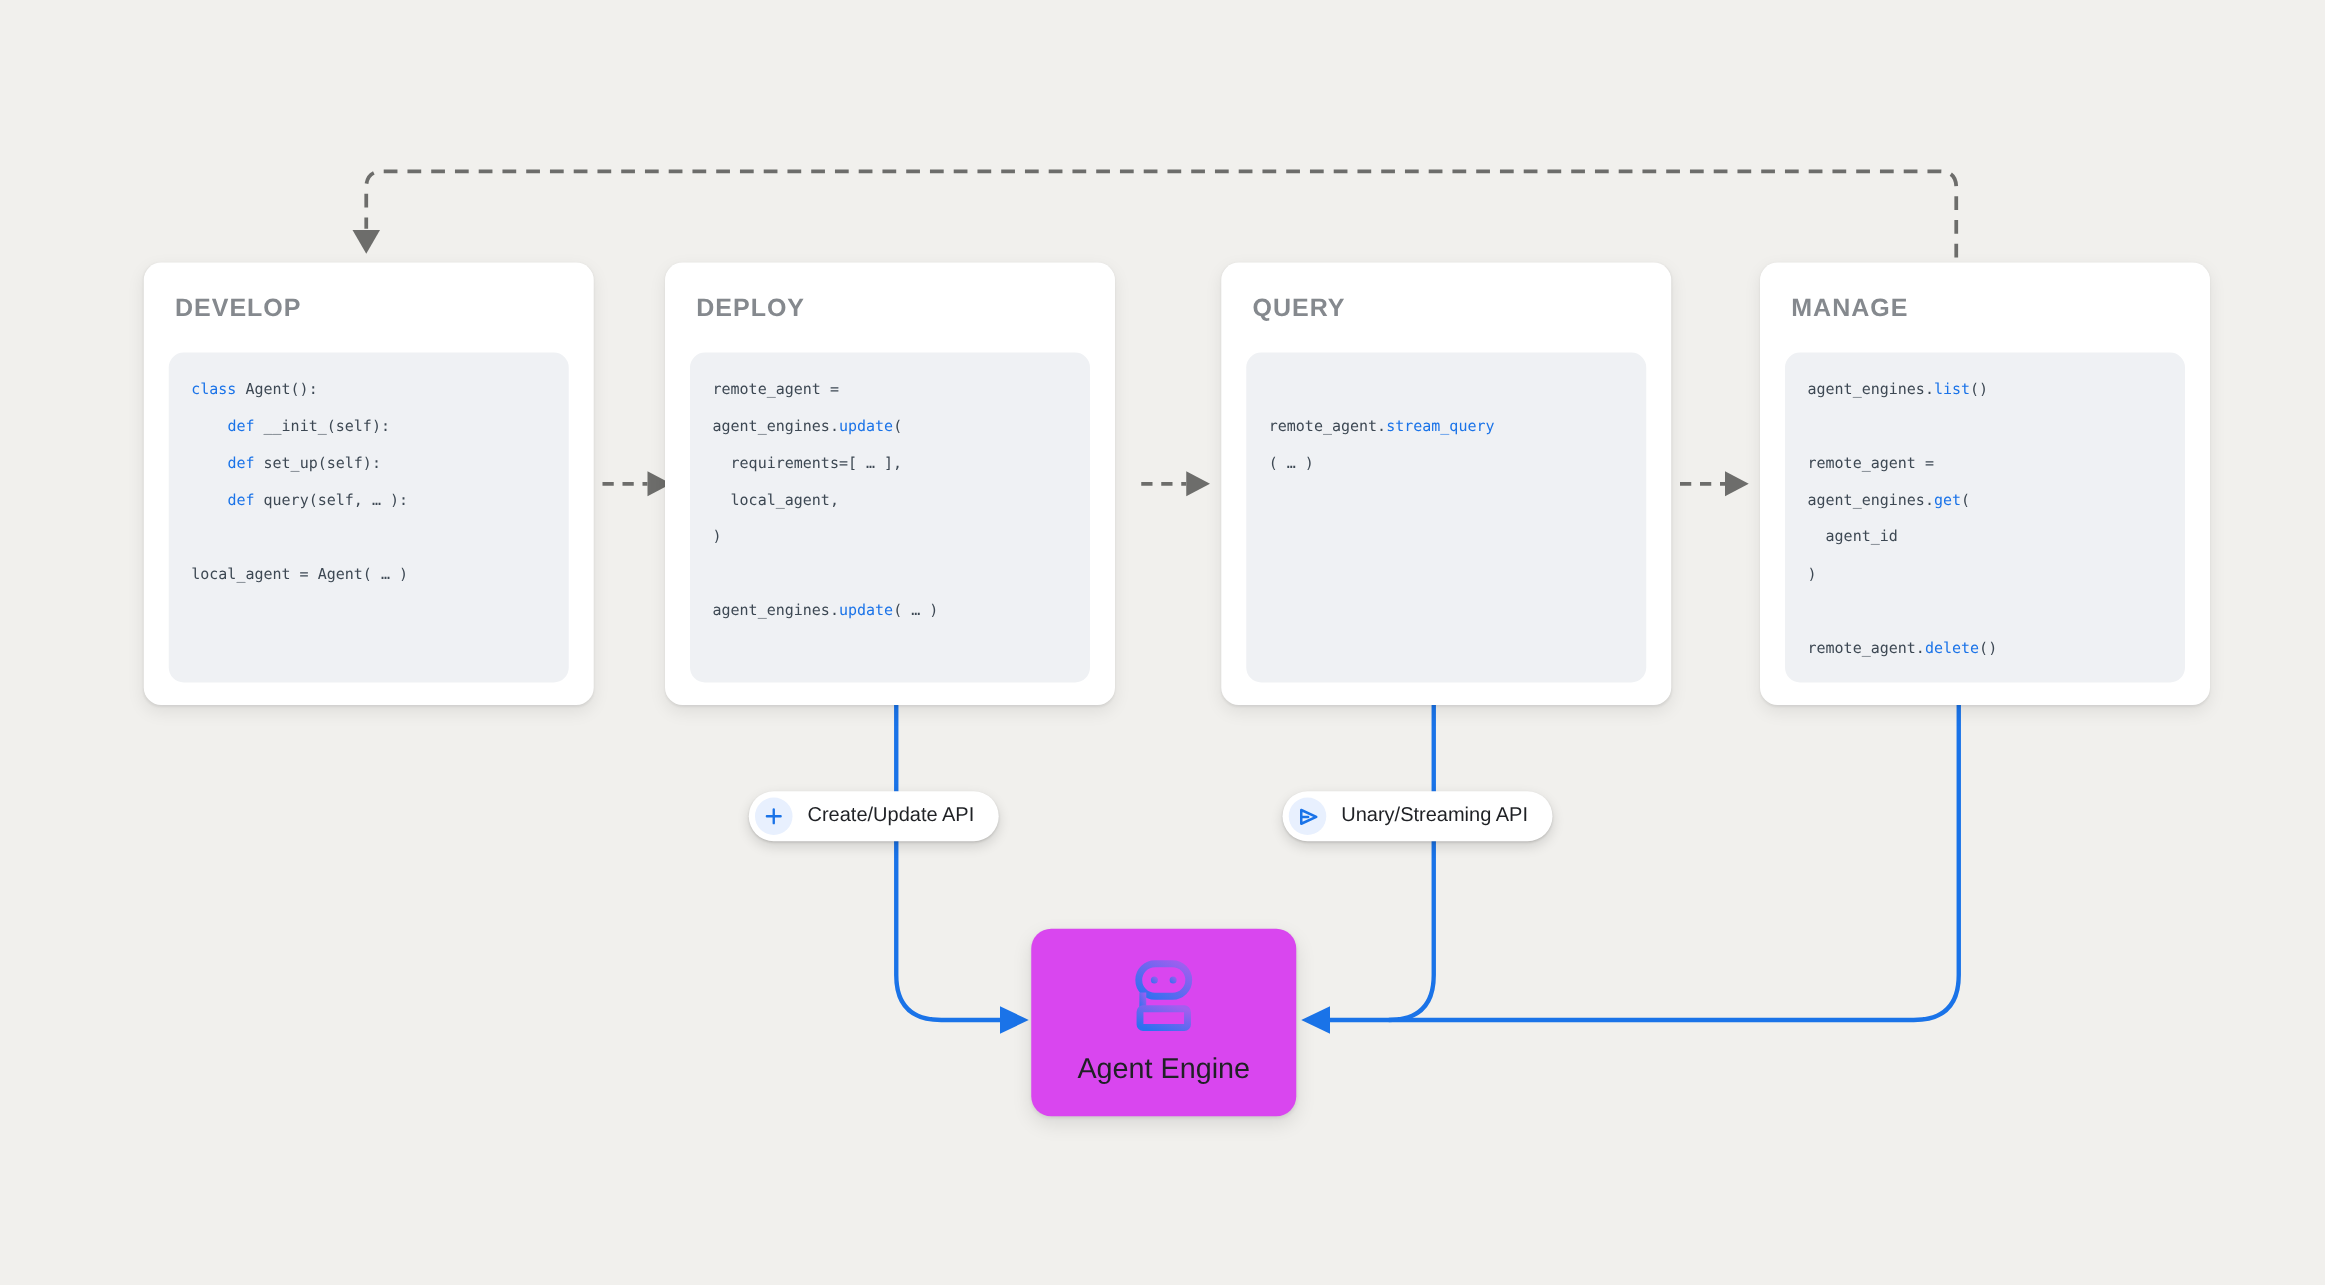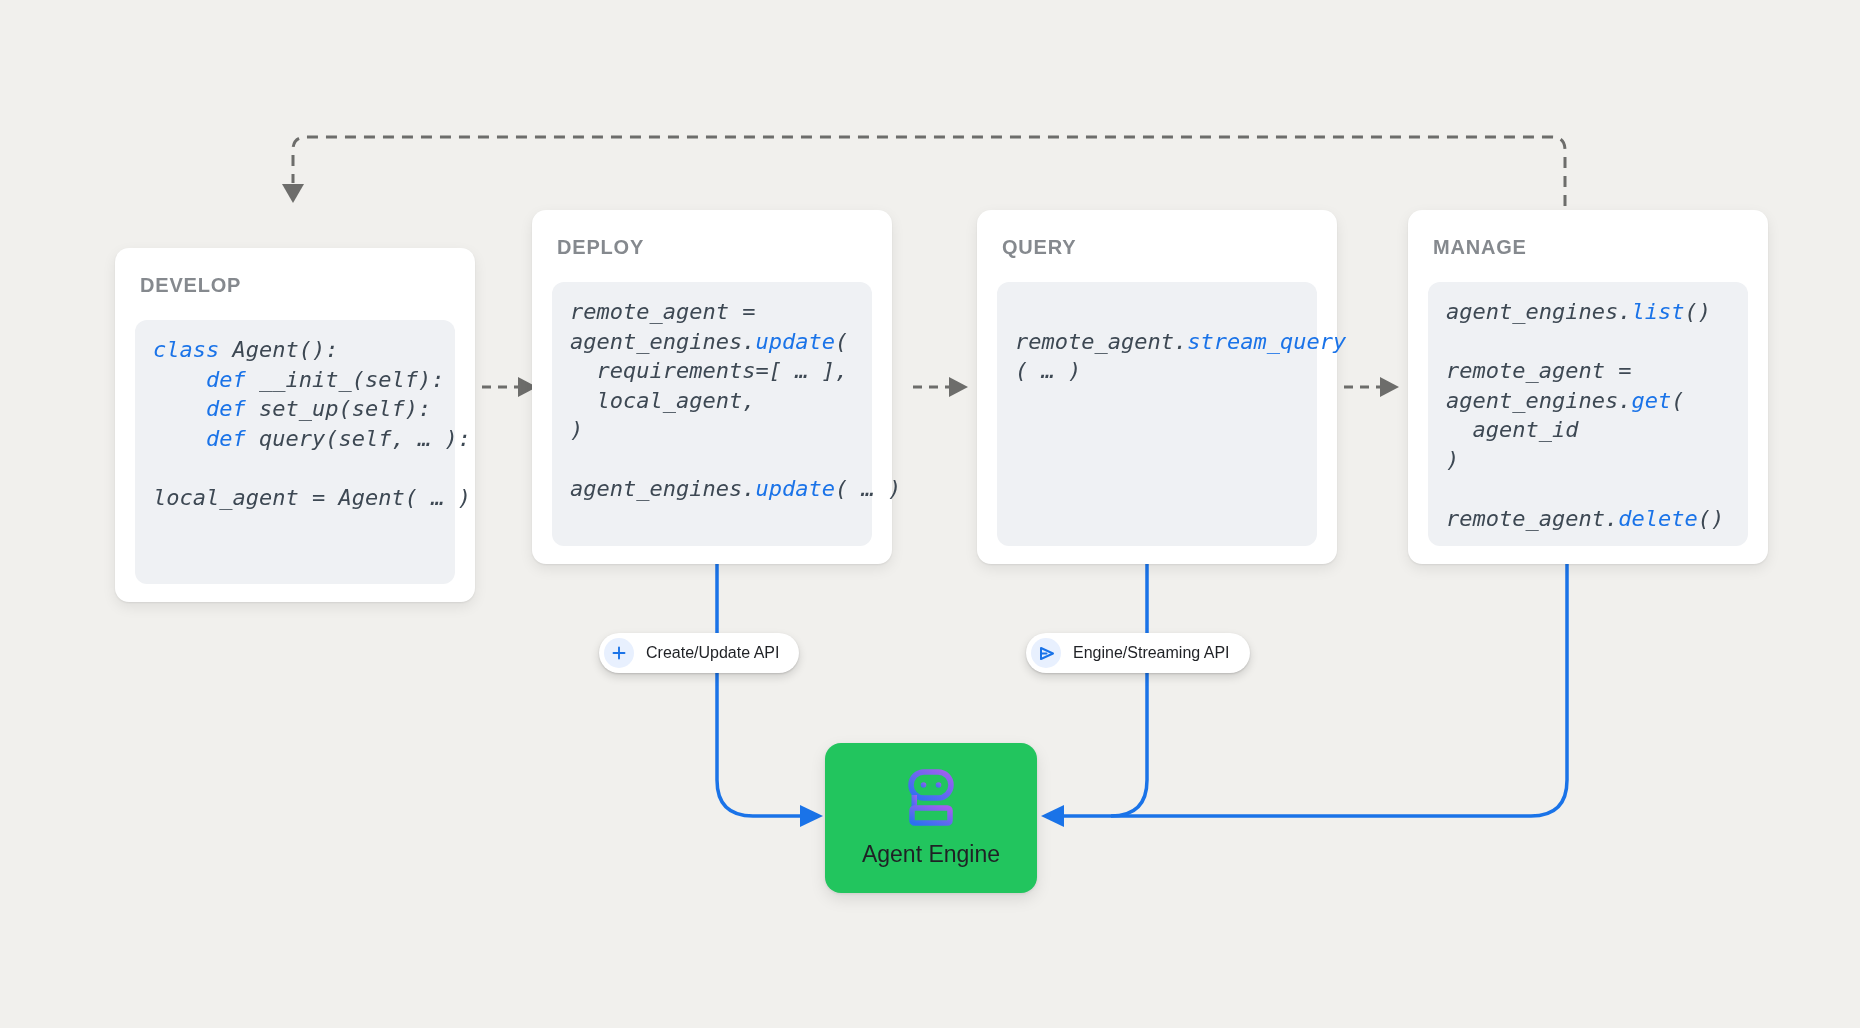--- a/index.html
+++ b/index.html
@@ -11,31 +11,31 @@
   }
   .canvas{position:absolute;inset:0;width:1860px;height:1028px;}
   svg.connectors{position:absolute;left:0;top:0;z-index:1;}
 
   
   .stage-card{
     position:absolute;top:210px;width:360px;height:354px;
     background:#ffffff;border-radius:14px;z-index:2;
     box-shadow:0 1px 2px rgba(0,0,0,.07), 0 5px 14px rgba(0,0,0,.08);
   }
-  .stage-1{left:115px;margin-top:38px;} .stage-2{left:532px;} .stage-3{left:977px;} .stage-4{left:1408px;}
+  .stage-1{left:115px;} .stage-2{left:532px;} .stage-3{left:977px;} .stage-4{left:1408px;}
   .stage-title{
     position:absolute;left:25px;top:26px;
     font-size:20px;font-weight:700;letter-spacing:.8px;color:#85898e;
   }
   .code-block{
     position:absolute;left:20px;top:72px;width:320px;height:264px;
     background:#eff1f4;border-radius:12px;box-sizing:border-box;
     padding:15px 10px 0 18px;
     font-family:"DejaVu Sans Mono", monospace;
-    font-size:22px;line-height:29.5px;color:#3d4853;font-style:italic;
+    font-size:12px;line-height:29.5px;color:#3d4853;
   }
   .code-line{white-space:pre;}
   .seg-p{color:#3d4853;}
   .seg-k{color:#1a73e8;}
   .seg-c{color:#9aa0a6;}
 
   
   .pill{
     position:absolute;top:633px;height:40px;z-index:3;
     background:#ffffff;border-radius:22px;
@@ -45,21 +45,21 @@
   .pill-1{left:599px;} .pill-2{left:1026px;} .pill-3{left:1452px;}
   .pill-icon{
     width:30px;height:30px;border-radius:50%;background:#e8f0fe;
     display:flex;align-items:center;justify-content:center;flex:0 0 auto;
   }
   .pill-label{font-size:16px;color:#1f2125;white-space:nowrap;}
 
   
   .engine-card{
     position:absolute;left:825px;top:743px;width:212px;height:150px;z-index:3;
-    background:#22c55e;border-radius:16px;
+    background:#d946ef;border-radius:16px;
     box-shadow:0 1px 3px rgba(0,0,0,.08), 0 6px 16px rgba(0,0,0,.10);
     display:flex;flex-direction:column;align-items:center;justify-content:center;gap:11px;
   }
   .engine-label{font-size:23px;font-weight:500;color:#1f2125;}
 </style>
 </head>
 <body>
 
 <div class="canvas">
 
@@ -142,21 +142,21 @@
     <span class="pill-label">Create/Update API</span>
   </div>
 
   <div class="pill pill-2">
     <span class="pill-icon">
       <svg width="19" height="19" viewBox="0 0 19 19">
         <path d="M4,4 L16,9.5 L4,15 Z" fill="none" stroke="#1a73e8" stroke-width="2" stroke-linejoin="round"></path>
         <path d="M4,9.5 L9.5,9.5" stroke="#1a73e8" stroke-width="2" stroke-linecap="round"></path>
       </svg>
     </span>
-    <span class="pill-label">Engine/Streaming API</span>
+    <span class="pill-label">Unary/Streaming API</span>
   </div>
 
 
   <div class="engine-card">
     <span>
       <svg width="48" height="57" viewBox="0 0 48 57">
         <defs>
           <linearGradient id="rg" x1="95%" y1="0%" x2="5%" y2="100%">
             <stop offset="0%" stop-color="#a35eef"></stop>
             <stop offset="100%" stop-color="#2b72f0"></stop>

